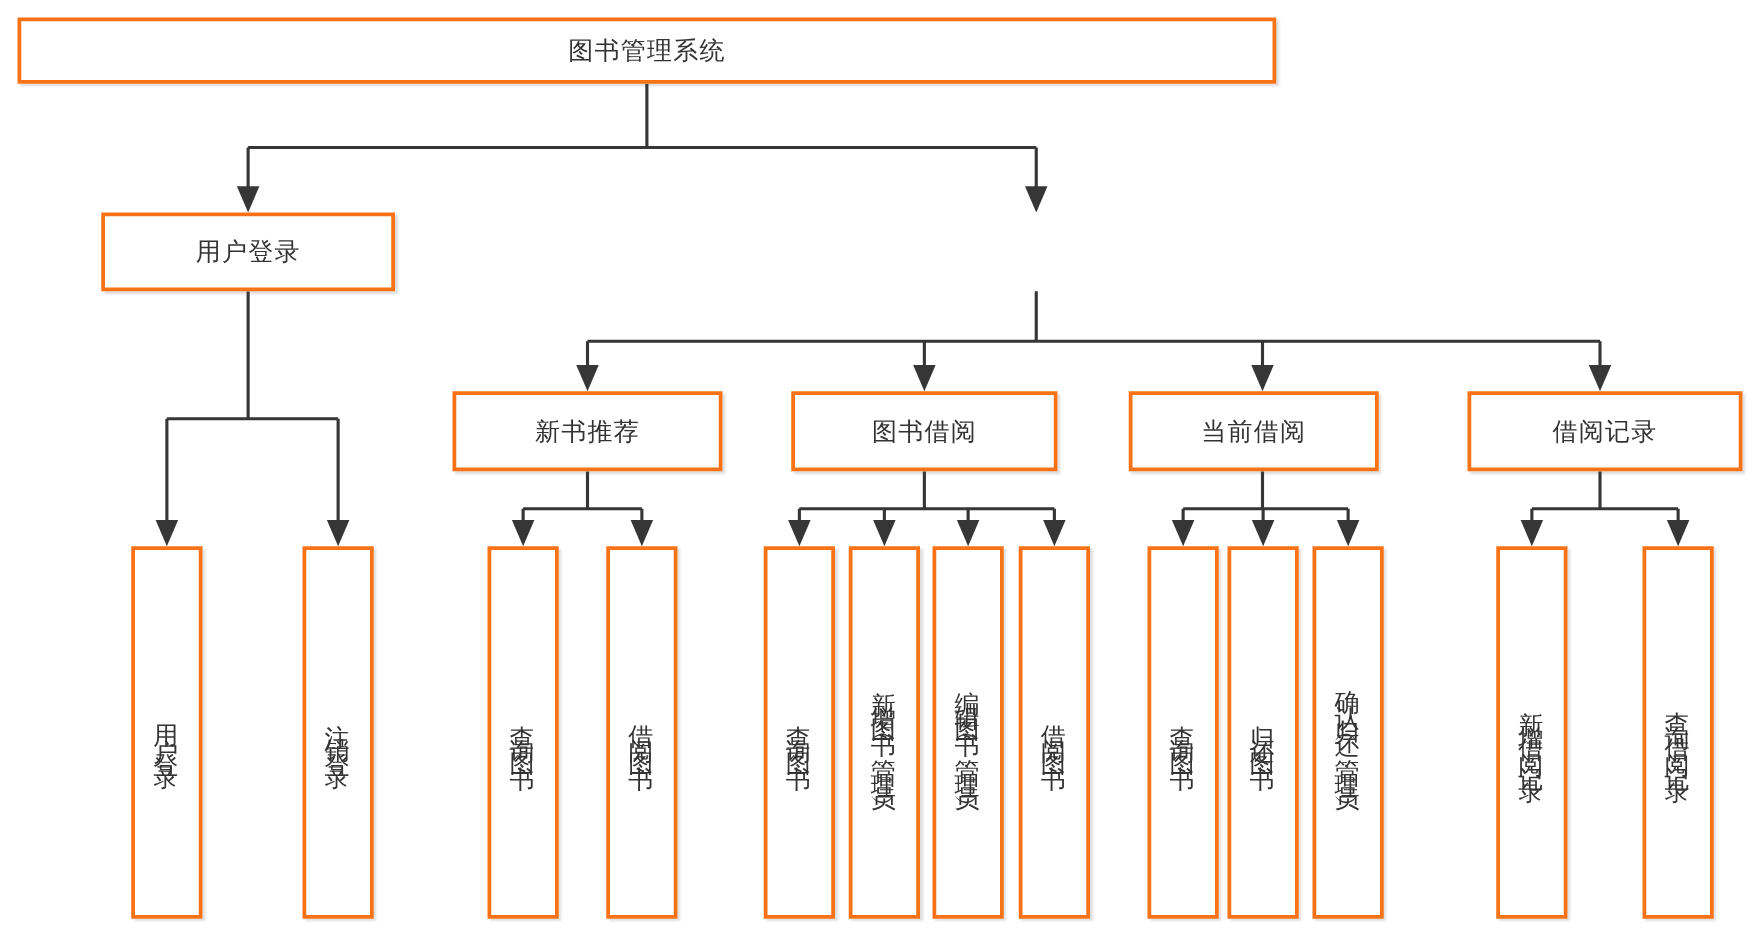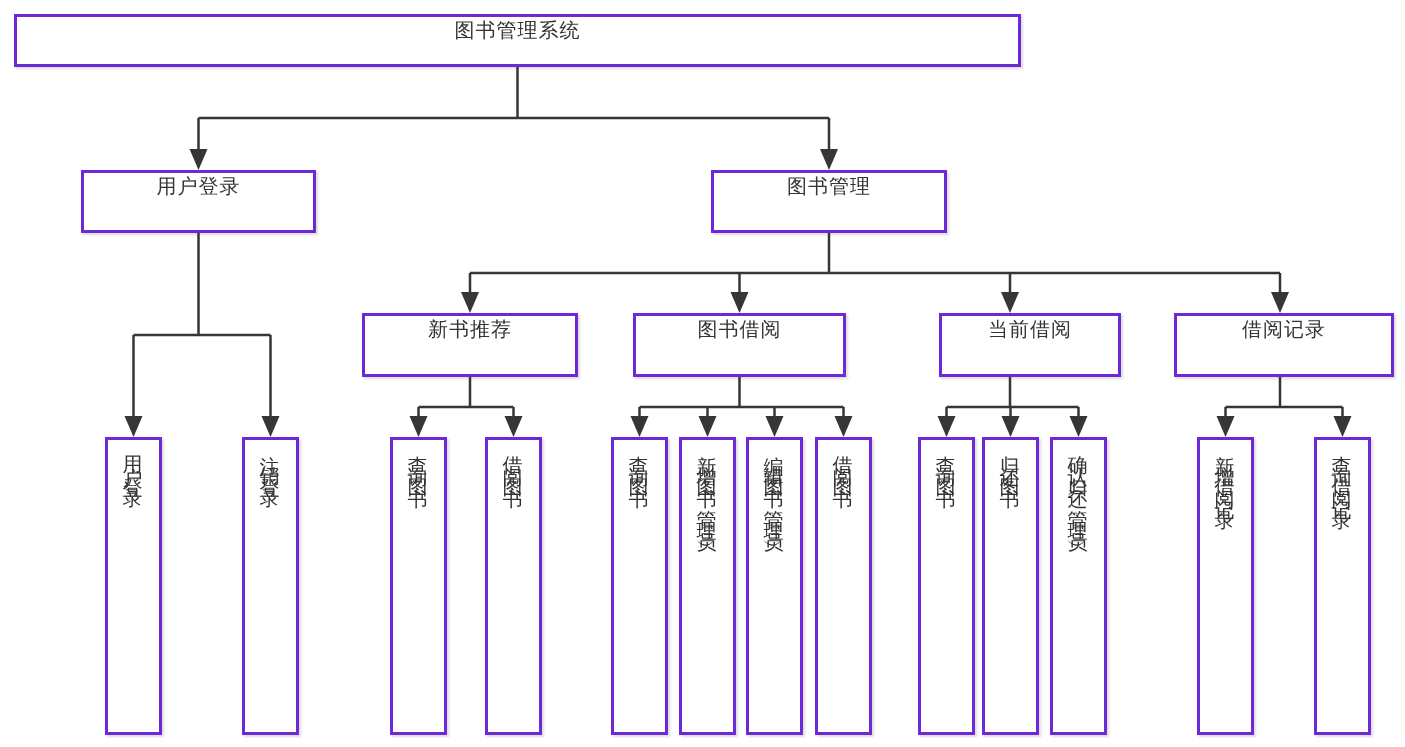--- a/index.html
+++ b/index.html
@@ -9,23 +9,24 @@
     height: 747px;
     background: #ffffff;
     font-family: "DejaVu Sans", "Liberation Sans", sans-serif;
     color: #333333;
     overflow: hidden;
   }
   #wires { position: absolute; left: 0; top: 0; width: 1405px; height: 747px; }
   .node {
     position: absolute;
     box-sizing: border-box;
-    border: 3px solid #6d28d9;
+    border: 3px solid #f97316;
     background: #ffffff;
     display: flex;
+    align-items: center;
     justify-content: center;
     box-shadow: 2px 2px 2px rgba(60,60,60,0.18);
   }
   .hlabel {
     font-size: 20px;
     letter-spacing: 1px;
     white-space: nowrap;
     color: #333333;
   }
   .leaf { width: 57px; height: 298px; top: 437px; }
@@ -95,31 +96,28 @@
     <polygon class="arrowhead" points="1333.5,416 1351.5,416 1342.5,437"></polygon>
   </svg>
 
   <div class="node" style="left:14px; top:14px; width:1007px; height:53px;">
     <span class="hlabel">图书管理系统</span>
   </div>
 
   <div class="node" style="left:81px; top:170px; width:235px; height:63px;">
     <span class="hlabel">用户登录</span>
   </div>
-  <div class="node" style="left:711px; top:170px; width:236px; height:63px;">
-    <span class="hlabel">图书管理</span>
-  </div>
 
   <div class="node" style="left:633px; top:313px; width:213px; height:64px;">
     <span class="hlabel">图书借阅</span>
   </div>
   <div class="node" style="left:362px; top:313px; width:216px; height:64px;">
     <span class="hlabel">新书推荐</span>
   </div>
-  <div class="node" style="left:903px; top:313px; width:182px; height:64px;margin-left:36px;">
+  <div class="node" style="left:903px; top:313px; width:200px; height:64px;">
     <span class="hlabel">当前借阅</span>
   </div>
   <div class="node" style="left:1174px; top:313px; width:220px; height:64px;">
     <span class="hlabel">借阅记录</span>
   </div>
 
   <div class="node leaf" style="left:105px;">
     <span class="vlabel">用户登录</span>
   </div>
   <div class="node leaf" style="left:242px;">

